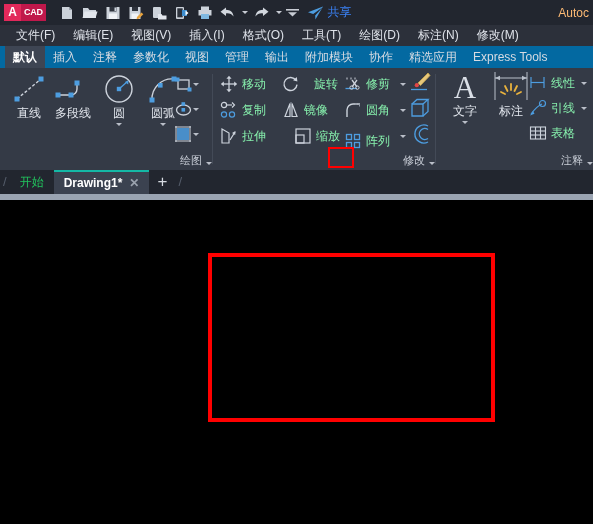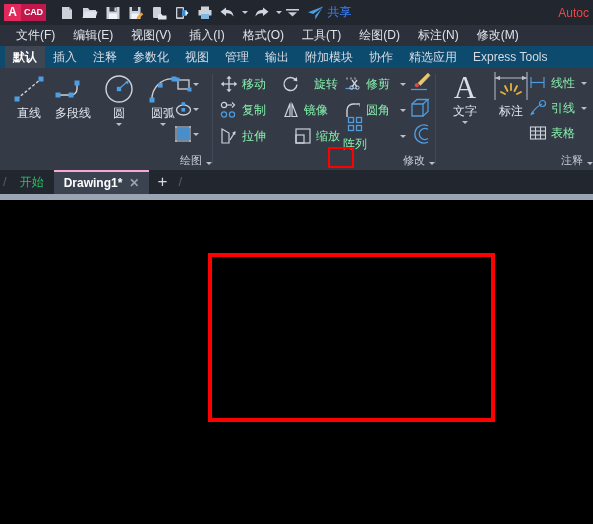--- a/index.html
+++ b/index.html
@@ -95,21 +95,21 @@
     margin-left: 6px;
     gap: 4px;
   }
   .share-label {
     color: #3b82f6;
     font-size: 12px;
   }
   .title-right {
     margin-left: auto;
     margin-right: 4px;
-    color: #ef4444;
+    color: #fdba74;
     font-size: 12px;
     white-space: nowrap;
     overflow: hidden;
   }
 
   
   .menubar {
     position: absolute;
     left: 0; top: 25px;
     width: 593px;
@@ -127,21 +127,21 @@
     text-align: center;
   }
   .menu-item:first-child { margin-left: 7px; }
 
   
   .ribbontabs {
     position: absolute;
     left: 0; top: 46px;
     width: 593px;
     height: 22px;
-    background: #0c4a6e;
+    background: #0369a1;
     display: flex;
     align-items: flex-end;
   }
   .rtab {
     color: #d7dbe2;
     font-size: 12px;
     padding: 0 8px;
     height: 22px;
     line-height: 22px;
     white-space: nowrap;
@@ -271,21 +271,21 @@
     align-items: center;
     padding: 0 10px;
     color: #22c55e;
     font-size: 12px;
     white-space: nowrap;
   }
   .dtab.active {
     background: #3b4250;
     color: #ffffff;
     font-weight: bold;
-    border-top: 2px solid #f9a8d4;
+    border-top: 2px solid #14b8a6;
   }
   .dtab .x {
     margin-left: 7px;
     color: #9aa2ae;
     font-size: 12px;
   }
   .dtab-plus {
     display: flex; align-items: center; justify-content: center;
     width: 26px;
     color: #d6dae1;
@@ -653,21 +653,21 @@
         <div class="smbtn" style="left:80px; top:57px;">
           <div class="ico">
             <svg width="18" height="18" viewBox="0 0 18 18">
               <rect x="2" y="2" width="14" height="14" stroke="#cdd3dc" stroke-width="1.2" fill="none"></rect>
               <rect x="2" y="8" width="8" height="8" stroke="#cdd3dc" stroke-width="1.2" fill="none"></rect>
             </svg>
           </div>
           <div class="lbl">缩放</div>
         </div>
 
-        <div class="smbtn" style="left:130px; top:47px;flex-direction:column;">
+        <div class="smbtn" style="left:130px; top:62px;">
           <div class="ico">
             <svg width="18" height="18" viewBox="0 0 18 18">
               <g stroke="#4d9de0" stroke-width="1.3" fill="none">
                 <rect x="2.5" y="2.5" width="5" height="5"></rect>
                 <rect x="10.5" y="2.5" width="5" height="5"></rect>
                 <rect x="2.5" y="10.5" width="5" height="5"></rect>
                 <rect x="10.5" y="10.5" width="5" height="5"></rect>
               </g>
             </svg>
           </div>

